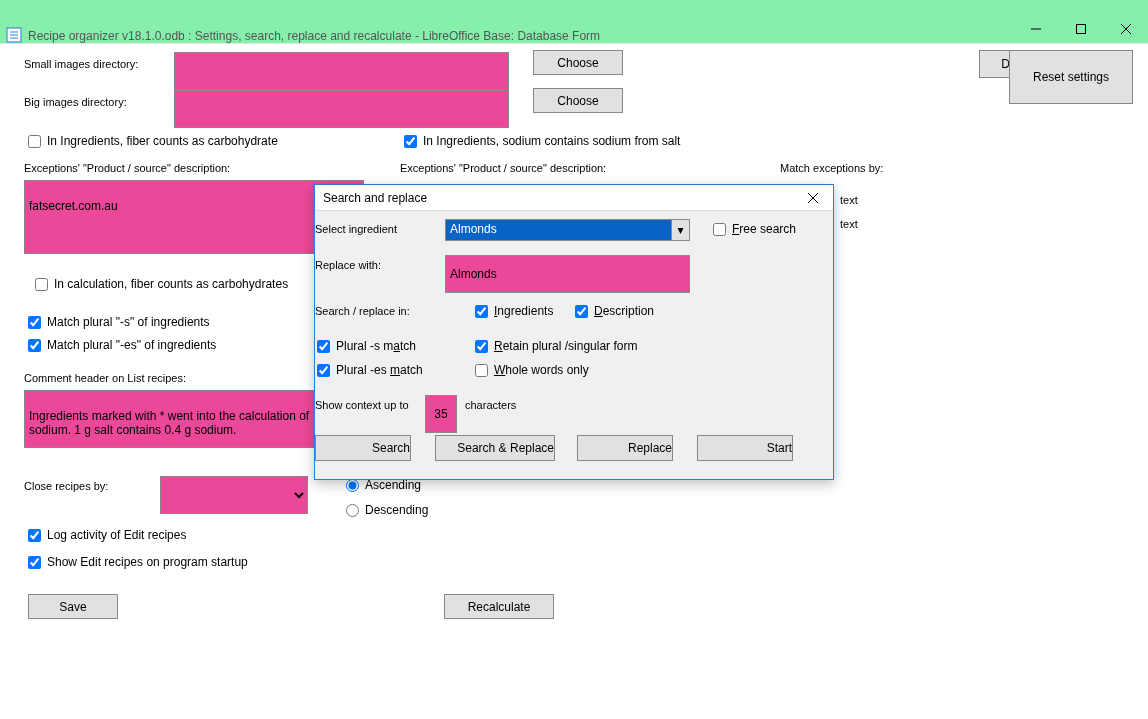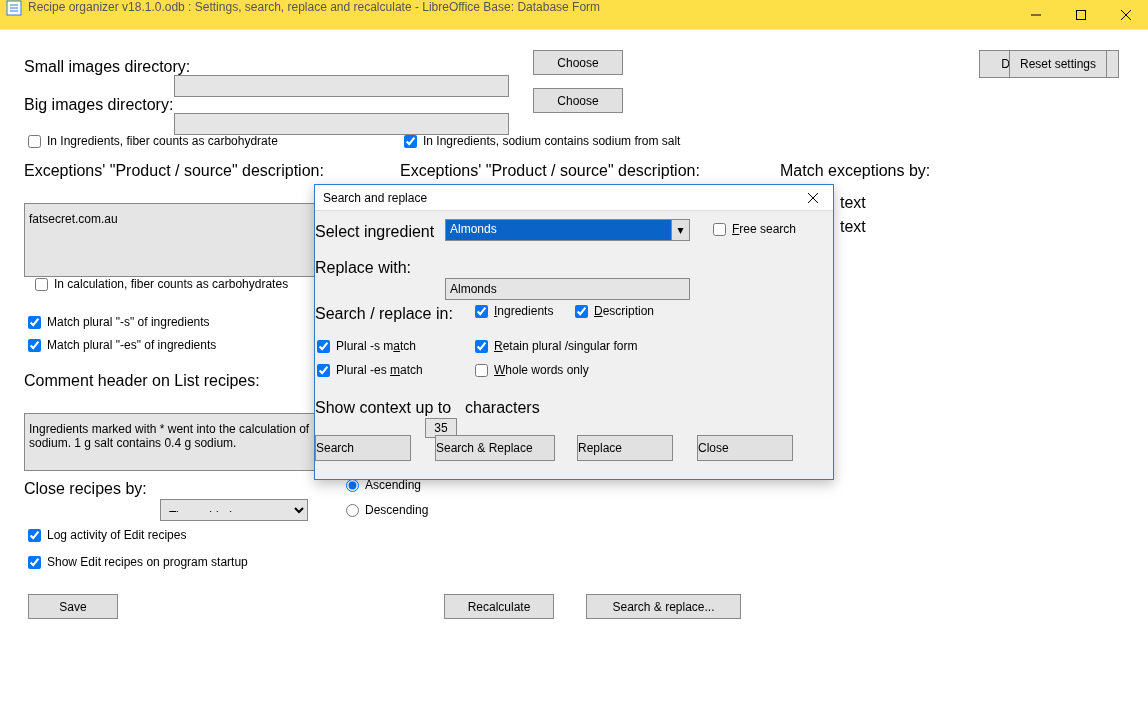--- a/index.html
+++ b/index.html
@@ -1,27 +1,27 @@
 <!DOCTYPE html>
 <html><head>
 <meta charset="utf-8">
 <style>
 * { box-sizing: border-box; margin: 0; padding: 0; font-family: "Segoe UI", Tahoma, sans-serif; font-size: 12px; }
 body { background: #fff; width: 1148px; height: 719px; position: relative; overflow: hidden; }
 
-.titlebar { height: 30px; background: #fde047; border-bottom: 1px solid #e5e5e5; display: flex; align-items: flex-start; padding: 0 0 0 6px; color: #555; }
+.titlebar { height: 44px; background: #86efac; border-bottom: 1px solid #e5e5e5; display: flex; align-items: flex-end; padding: 0 0 0 6px; color: #555; }
 .titlebar .icon { width: 16px; height: 16px; margin-right: 6px; display:flex;align-items:center;justify-content:center;}
 .titlebar .spacer { flex: 1; }
 .winbtn { width: 45px; height: 29px; display: flex; align-items: center; justify-content: center; color: #333; }
 
 .form-area { position: absolute; left: 24px; top: 50px; right: 24px; bottom: 20px; }
 
-.label { color: #000; font-size: 16px; }
+.label { color: #000; font-size: 11px; }
 input[type=text].txt, textarea.txt, select.sel, input.num {
-  border: 1px solid #888; background: #e5e5e5; padding: 8px 4px; font-size: 12px; color:#000;margin-top:23px;
+  border: 1px solid #888; background: #ec4899; padding: 18px 4px; font-size: 12px; color:#000;
 }
 textarea.txt { resize: none; }
 
 .btn {
   border: 1px solid #888; background: #e1e1e1; padding: 4px 10px; text-align: center;
   font-size: 12px; color:#000; cursor:default;
 }
 .btn-side { width: 140px; padding:6px 4px; }
 
 .cb { display: inline-flex; align-items: center; gap: 6px; }
@@ -35,21 +35,21 @@
 
 .modal {
   position: absolute; left: 314px; top: 184px; width: 520px; height: 296px;
   background: #f0f0f0; border: 1px solid #2a7fd4; box-shadow: 0 4px 12px rgba(0,0,0,.25);
 }
 .modal-title { height: 26px; background: #fff; display:flex; align-items:center; padding:0 8px; color:#000; border-bottom:1px solid #ddd;}
 .modal-title .spacer { flex:1; }
 .modal-close { width:24px; height:24px; display:flex;align-items:center;justify-content:center; font-size:14px; }
 .modal-body { position: relative; padding: 10px 18px; }
 .sel-highlight { background:#0a64c8; color:#fff; }
-.mbtn { border:1px solid #888; background:#e1e1e1; width:110px; padding:5px 0; text-align:left; }
+.mbtn { border:1px solid #888; background:#e1e1e1; width:110px; padding:5px 0; text-align:right; }
 </style>
 </head>
 <body>
 
 <div class="titlebar">
   <span class="icon">
     <svg width="16" height="16">
         <rect x="1" y="1" width="14" height="14" fill="#fff" stroke="#2a7fd4"></rect>
         <line x1="4" y1="5" x2="12" y2="5" stroke="#2a7fd4"></line>
         <line x1="4" y1="8" x2="12" y2="8" stroke="#2a7fd4"></line>
@@ -137,27 +137,26 @@
     <input type="checkbox" checked="" style=""> 
       <span>Log activity of Edit recipes</span>
   </label>
   <label class="cb pos" style="left:4px;top:505px">
     <input type="checkbox" checked="" style=""> 
       <span>Show Edit recipes on program startup</span>
   </label>
 
   <button class="btn pos" style="left:4px;top:544px;width:90px;height:25px">Save</button>
   <button class="btn pos" style="left:420px;top:544px;width:110px;height:25px">Recalculate</button>
-  <button class="btn pos" style="left:562px;top:544px;width:155px;height:25px">Search &amp; replace...</button>
 
   <button class="btn btn-side pos" style="left:955px;top:0">Erase all ingredients</button>
   <button class="btn btn-side pos" style="left:955px;top:42">Erase all recipes</button>
   <button class="btn btn-side pos" style="left:955px;top:84">Delete unused pictures</button>
   <button class="btn btn-side pos" style="left:955px;top:126">Delete all pictures</button>
-  <button class="btn pos" style="left:985px;top:168;width:98px;padding:6px 4px">Reset settings</button>
+  <button class="btn pos" style="left:985px;top:168;width:124px;padding:19px 4px">Reset settings</button>
 
 </div>
 
 <div class="modal">
   <div class="modal-title">
     <span>Search and replace</span>
     <span class="spacer"></span>
     <div class="modal-close">
       <svg width="10" height="10">
           <line x1="0" y1="0" x2="10" y2="10" stroke="#000"></line>
@@ -207,16 +206,16 @@
         <span><u>W</u>hole words only</span>
     </label>
 
     <span class="label pos" style="left:0;top:188px">Show context up to</span>
     <input class="num pos" style="left: 110px; top: 184px; width: 32px; height: 20px; text-align: center;" type="text" value="35">
     <span class="label pos" style="left:150px;top:188px">characters</span>
 
     <button class="mbtn pos" style="left:0;top:224px;width:96px">Search</button>
     <button class="mbtn pos" style="left:120px;top:224px;width:120px">Search &amp; Replace</button>
     <button class="mbtn pos" style="left:262px;top:224px;width:96px">Replace</button>
-    <button class="mbtn pos" style="left:382px;top:224px;width:96px">Close</button>
+    <button class="mbtn pos" style="left:382px;top:224px;width:96px">Start</button>
 
   </div>
 </div>
 
 </body></html>

